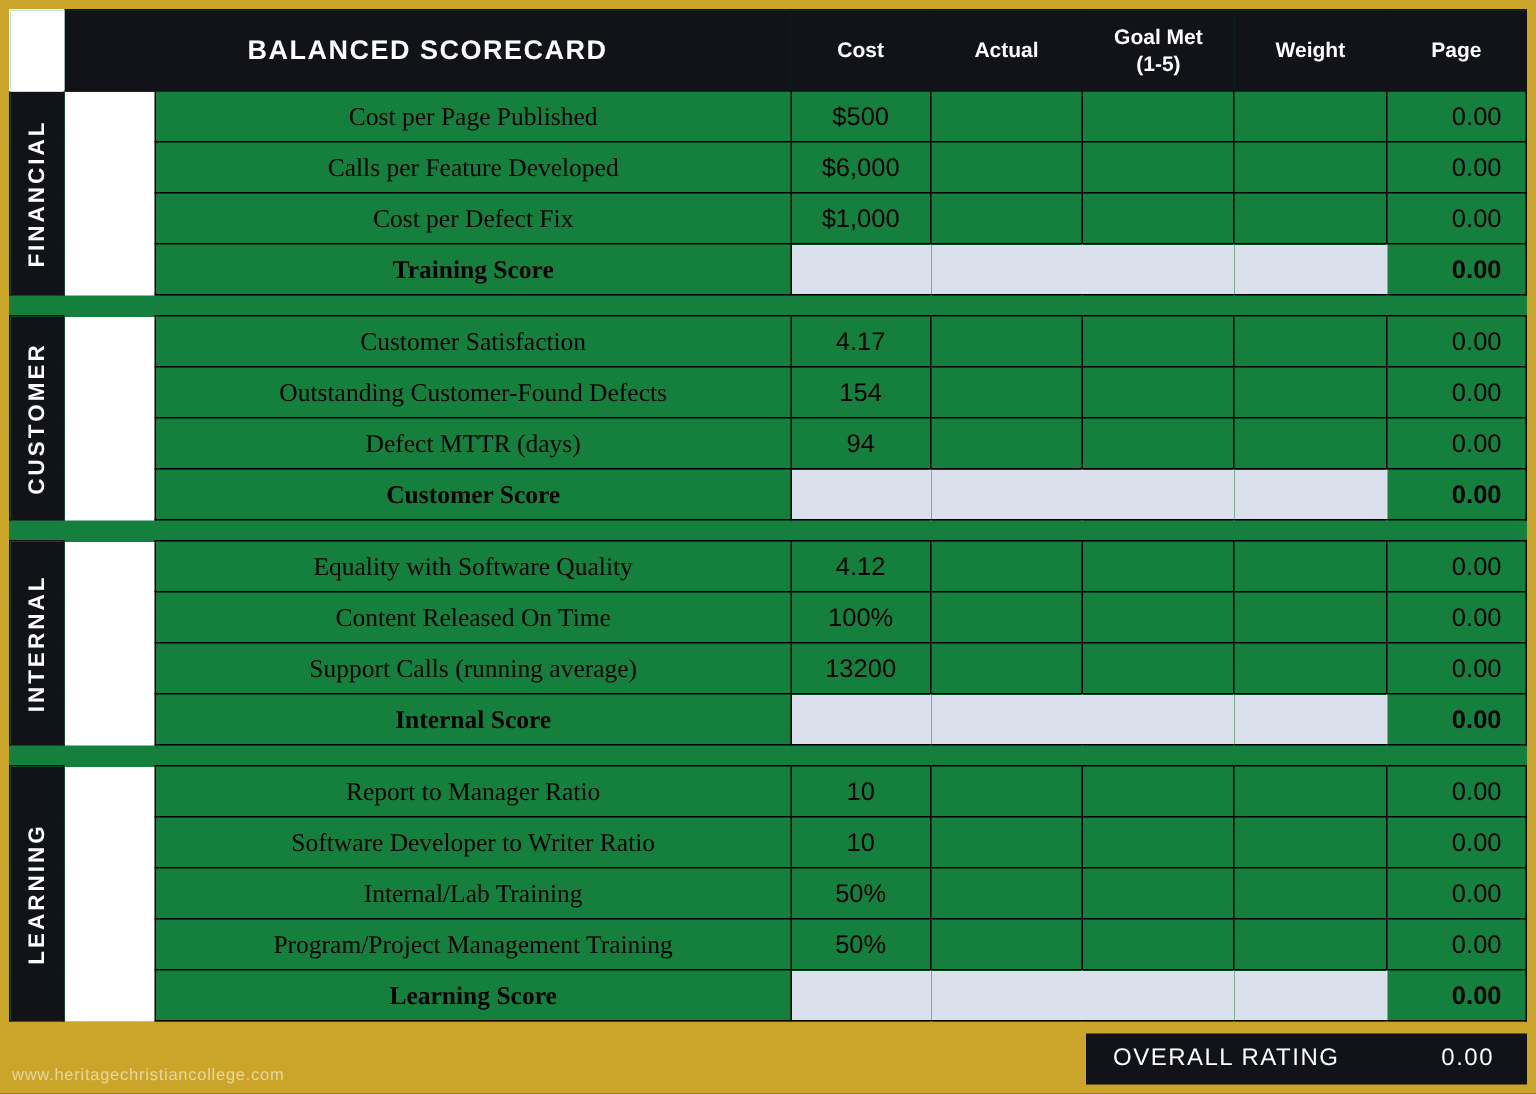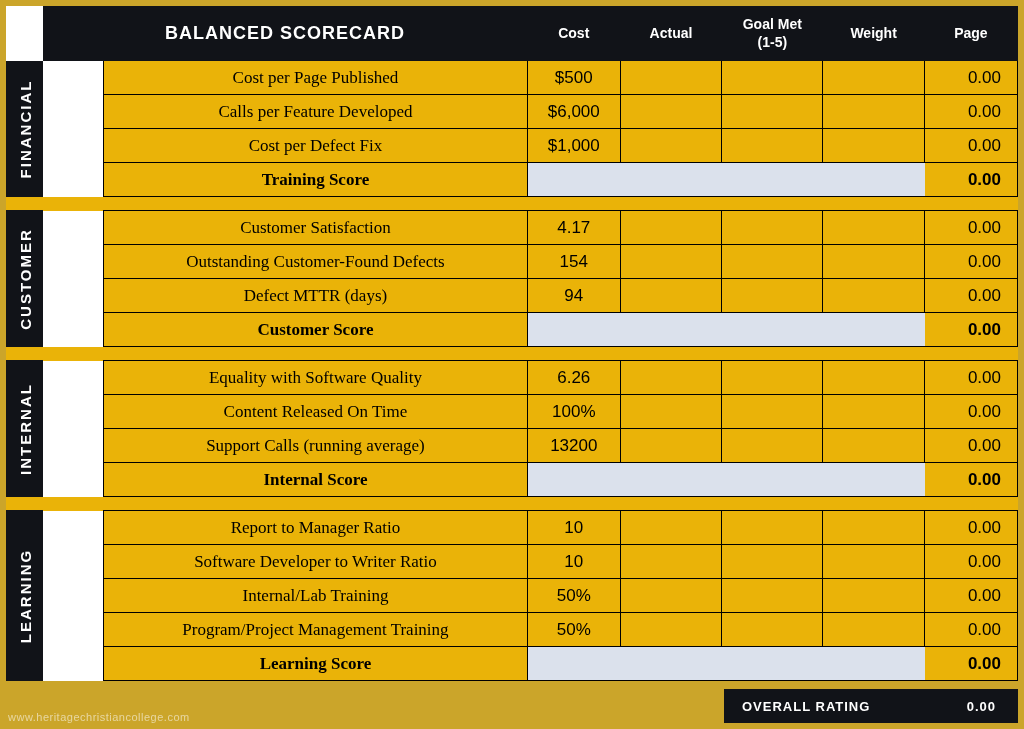--- a/index.html
+++ b/index.html
@@ -14,21 +14,21 @@
     overflow: hidden;
   }
   .sheet {
     width: 100%;
   }
   .sep { height: 14px; background: transparent; }
   .sep td { border: none; }
   table {
     border-collapse: collapse;
     width: 100%;
-    background: #eab308;
+    background: #15803d;
     table-layout: fixed;
   }
   col.side   { width: 36px; }
   col.spacer { width: 60px; }
   col.metric { width: 418px; }
   col.goal   { width: 92px; }
   col.actual { width: 100px; }
   col.met    { width: 100px; }
   col.weight { width: 100px; }
   col.score  { width: 92px; }
@@ -92,22 +92,22 @@
   .overall-wrap {
     margin-top: 8px;
     display: flex;
     justify-content: flex-end;
   }
   .overall {
     display: flex;
     align-items: center;
     background: #111318;
     color: #fff;
-    font-weight: bold;
-    font-size: 13px;
+    font-weight: normal;
+    font-size: 16px;
     height: 34px;
     padding: 0 22px 0 18px;
     letter-spacing: 1px;
     gap: 36px;
     min-width: 294px;
     justify-content: space-between;
   }
   .watermark {
     position: fixed;
     left: 8px;
@@ -222,21 +222,21 @@
         </tr>
         <tr class="sep">
           <td colspan="8" style="border: none; background: transparent; height: 14px;"></td>
         </tr>
         <tr>
           <td class="side" rowspan="4">
             <span class="rot">INTERNAL</span>
           </td>
           <td class="spacer" rowspan="4"></td>
           <td class="metric">Equality with Software Quality</td>
-          <td class="center">6.26</td>
+          <td class="center">4.12</td>
           <td class="center"></td>
           <td class="center"></td>
           <td class="center"></td>
           <td class="right">0.00</td>
         </tr>
         <tr>
           <td class="metric">Content Released On Time</td>
           <td class="center">100%</td>
           <td class="center"></td>
           <td class="center"></td>

